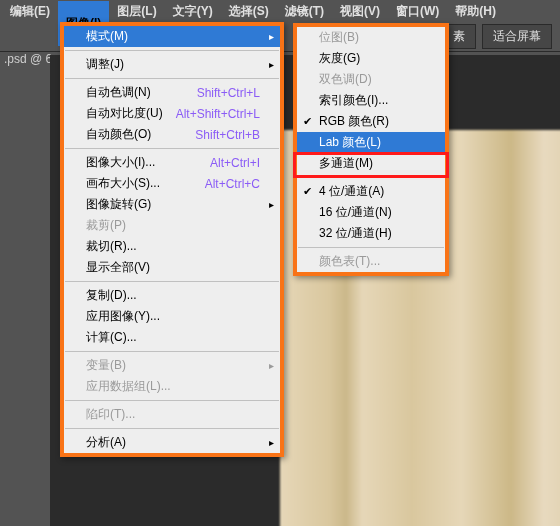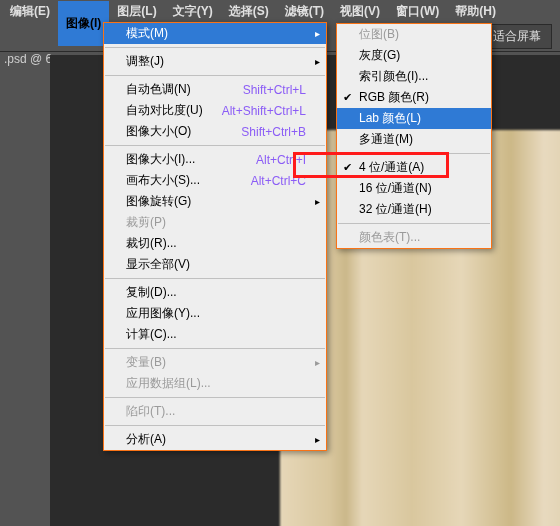--- a/index.html
+++ b/index.html
@@ -6,21 +6,21 @@
   body { width: 560px; height: 526px; background: #535353; overflow: hidden; position: relative; }
   .menubar { display: flex; background: #535353; height: 22px; align-items: center; padding-left: 2px; }
   .menubar-item { color: #e0e0e0; padding: 14px 8px; cursor: default; font-weight: bold; }
   .menubar-item.active { background: #2f7ad5; color: #000000; margin-top: 24px; }
   .topbar-row { height: 30px; background: #535353; border-bottom: 1px solid #2a2a2a; display: flex; align-items: center; justify-content: flex-end; padding-right: 8px; gap: 6px; }
   .btn { background: #464646; border: 1px solid #2a2a2a; color: #e0e0e0; padding: 3px 10px; }
   .left-strip { position: absolute; left: 0; top: 48px; color: #cfcfcf; padding: 4px; }
   .canvas-area { position: absolute; left: 50px; top: 55px; right: 0; bottom: 0; background: #2b2b2b; }
   .photo { position: absolute; left: 230px; top: 75px; width: 330px; height: 450px; background: linear-gradient(90deg, #e6d7b8 0%, #d9c79e 15%, #cbb88a 20%, #e6d7b8 25%, #d9c79e 40%, #e6d7b8 55%, #ccb887 70%, #e8dabf 80%, #d5c39a 100%); filter: blur(1px); }
 
-  .menu { position: absolute; background: #eeeeee; border: 1px solid #f97316; box-shadow: 2px 2px 6px rgba(0,0,0,0.4); margin-left: 43px; }
+  .menu { position: absolute; background: #eeeeee; border: 4px solid #f97316; box-shadow: 2px 2px 6px rgba(0,0,0,0.4); }
   .menu1 { left: 60px; top: 22px; width: 224px; }
   .menu2 { left: 293px; top: 23px; width: 156px; }
   .mi { display: flex; align-items: center; height: 21px; padding: 0 20px 0 22px; color: #000; position: relative; cursor: default; }
   .mi .lbl { flex: 1; white-space: nowrap; }
   .mi .sc { color: #8b5cf6; padding-left: 10px; white-space: nowrap; }
   .mi.disabled { color: #9a9a9a; }
   .mi.hl { background: #2f7ad5; color: #fff; }
   .mi.sub::after { content: "▸"; position: absolute; right: 6px; font-size: 10px; }
   .mi.hl.sub::after { color: #fff; }
   .mi .check { position: absolute; left: 6px; font-size: 11px; }
@@ -65,21 +65,21 @@
   <div class="sep"></div>
   <div class="mi">
       <span class="lbl">自动色调(N)</span>
       <span class="sc">Shift+Ctrl+L</span>
     </div>
   <div class="mi">
       <span class="lbl">自动对比度(U)</span>
       <span class="sc">Alt+Shift+Ctrl+L</span>
     </div>
   <div class="mi">
-      <span class="lbl">图像大小(O)</span>
+      <span class="lbl">自动颜色(O)</span>
       <span class="sc">Shift+Ctrl+B</span>
     </div>
   <div class="sep"></div>
   <div class="mi">
       <span class="lbl">图像大小(I)...</span>
       <span class="sc">Alt+Ctrl+I</span>
     </div>
   <div class="mi">
       <span class="lbl">画布大小(S)...</span>
       <span class="sc">Alt+Ctrl+C</span>
@@ -123,20 +123,23 @@
     </div>
 </div>
 
 <div class="menu menu2">
   <div class="mi disabled">
       <span class="lbl">位图(B)</span>
     </div>
   <div class="mi">
       <span class="lbl">灰度(G)</span>
     </div>
+  <div class="mi disabled">
+      <span class="lbl">双色调(D)</span>
+    </div>
   <div class="mi">
       <span class="lbl">索引颜色(I)...</span>
     </div>
   <div class="mi">
       <span class="check">✔</span>
       <span class="lbl">RGB 颜色(R)</span>
     </div>
   <div class="mi hl">
       <span class="lbl">Lab 颜色(L)</span>
     </div>

